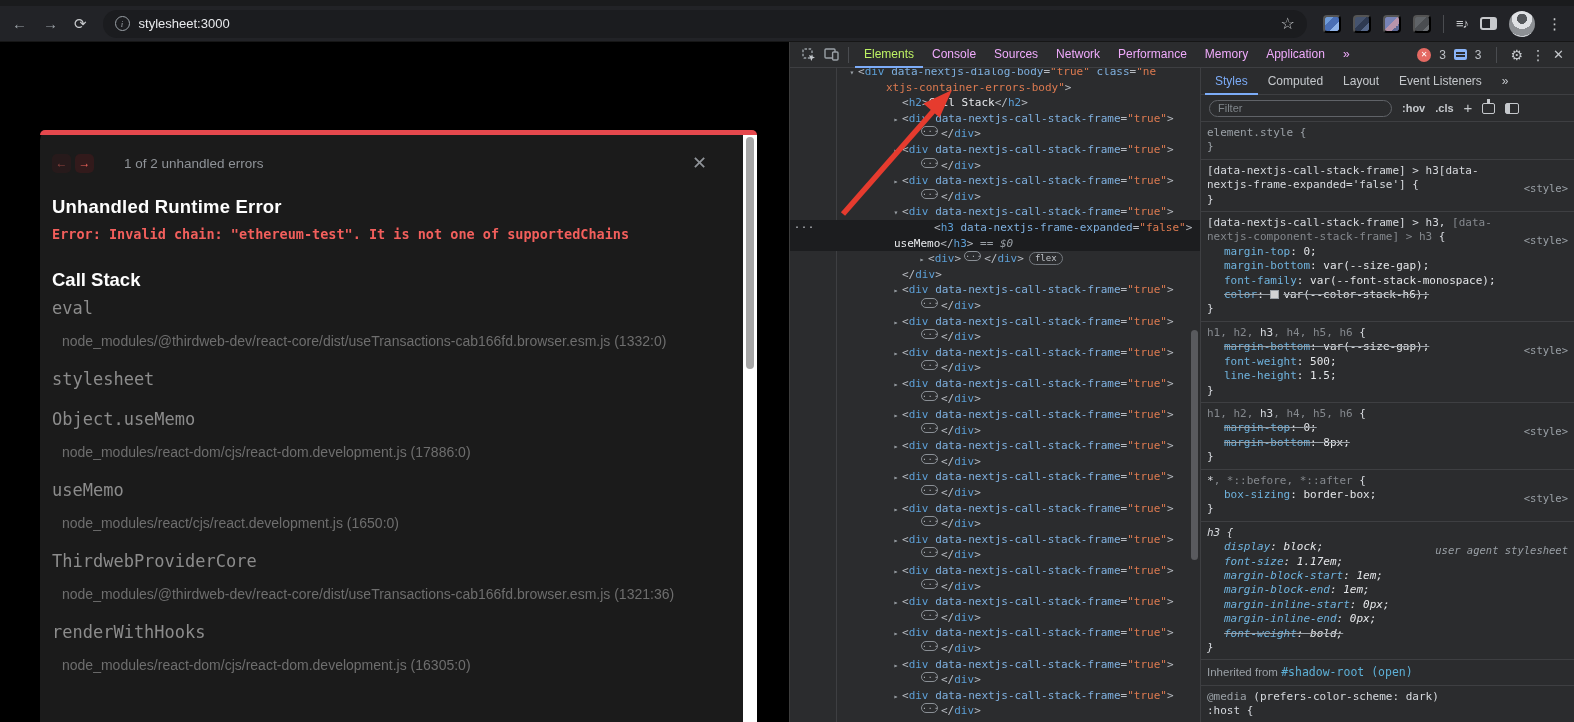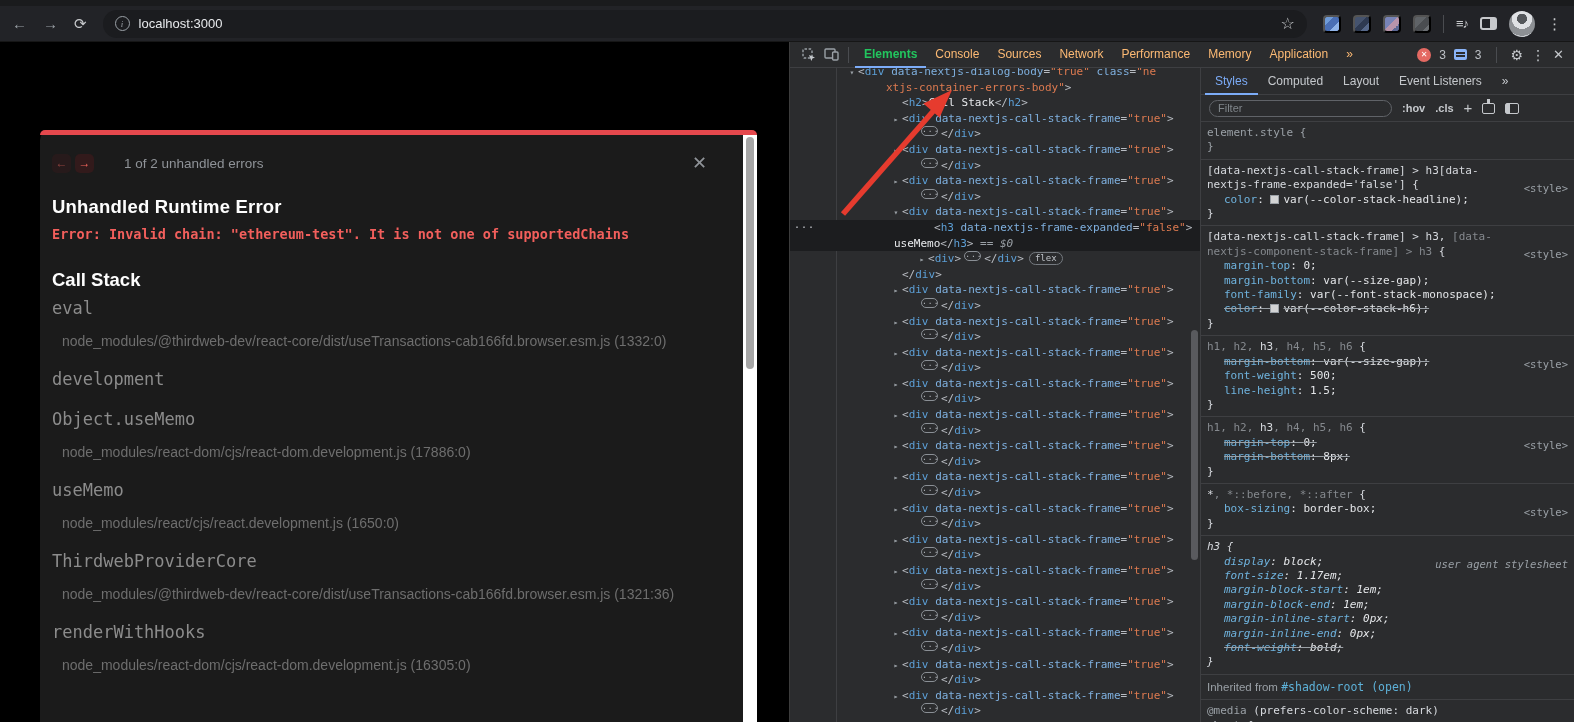--- a/index.html
+++ b/index.html
@@ -45,22 +45,22 @@
   .dlg-err { margin-top:8px; font-family:"DejaVu Sans Mono",monospace; font-weight:bold; font-size:13.5px; color:#f25f5c; }
   .dlg-cs { margin-top:27px; font-size:18.5px; font-weight:bold; color:#fdfdfd; }
   .fname { margin-top:20px; font-family:"DejaVu Sans Mono",monospace; font-size:17px; color:#8c8c8c; }
   .fname:first-child { margin-top:7px; }
   .fpath { margin-top:15px; padding-left:10px; font-size:14px; color:#6e6e6e; }
 
   
   .devtools { flex:1; background:#2b2c2e; display:flex; flex-direction:column; min-width:0; }
   .dt-tabbar { height:26px; flex:0 0 auto; border-bottom:1px solid #3e3f42; display:flex; align-items:center; font-size:12px; color:#c5c8cc; padding:0 6px 0 8px; }
   .dt-icon { display:flex; align-items:center; justify-content:center; width:22px; height:22px; background:none; border:none; color:#9aa0a6; }
-  .dt-tab { padding:0 9px; line-height:25px; height:26px; background:none; border:none; color:#fdba74; font-size:12px; white-space:nowrap; }
-  .dt-tab.active { color:#22c55e; box-shadow:inset 0 -2px 0 #7cacf8;font-weight:bold; }
+  .dt-tab { padding:0 9px; line-height:25px; height:26px; background:none; border:none; color:#f0abfc; font-size:12px; white-space:nowrap; }
+  .dt-tab.active { color:#bef264; box-shadow:inset 0 -2px 0 #7cacf8; }
   .tab-sep { width:1px; height:16px; background:#4a4c50; margin:0 6px; }
   .dt-right { margin-left:auto; display:flex; align-items:center; gap:8px; padding-right:4px; }
   .err-badge { width:14px; height:14px; border-radius:50%; background:#e46962; color:#fff; font-size:8px; line-height:14px; text-align:center; }
   .badge-num { color:#bdc1c6; font-size:12px; }
   .issue-badge { width:13px; height:11px; background:#8ab4f8; border-radius:2px; position:relative; }
   .issue-badge::after { content:""; position:absolute; left:2px; right:2px; top:3px; height:1.5px; background:#2b2c2e; box-shadow:0 3px 0 #2b2c2e; }
   .gear,.dots,.closex { background:none; border:none; color:#c5c8cc; }
   .gear{font-size:14px;} .dots{font-size:14px;} .closex{font-size:13px;}
 
   .dt-body { flex:1; display:flex; min-height:0; }
@@ -114,21 +114,21 @@
 
 <div class="screen">
   <div class="window-top"></div>
 
   <div class="toolbar">
     <button class="navbtn">←</button>
     <button class="navbtn">→</button>
     <button class="reload">⟳</button>
     <div class="urlpill">
       <span class="info-circ">i</span>
-      <span>localhost:3000</span>
+      <span>stylesheet:3000</span>
       <button class="star">☆</button>
     </div>
     <div class="right-icons">
       <button class="ext ext1"></button>
       <button class="ext ext2"></button>
       <button class="ext ext3"></button>
       <button class="ext ext4"></button>
       <span class="vsep"></span>
       <button class="media-ic">≡♪</button>
       <button class="panel-ic"></button>
@@ -148,21 +148,21 @@
             <button class="dnav">→</button>
             <span class="dlg-count">1 of 2 unhandled errors</span>
             <button class="dlg-close">✕</button>
           </div>
           <div class="dlg-title">Unhandled Runtime Error</div>
           <div class="dlg-err">Error: Invalid chain: "ethereum-test". It is not one of supportedChains</div>
           <div class="dlg-cs">Call Stack</div>
           <div id="frames-list">
               <div class="fname">eval</div>
               <div class="fpath">node_modules/@thirdweb-dev/react-core/dist/useTransactions-cab166fd.browser.esm.js (1332:0)</div>
-              <div class="fname">development</div>
+              <div class="fname">stylesheet</div>
               <div class="fname">Object.useMemo</div>
               <div class="fpath">node_modules/react-dom/cjs/react-dom.development.js (17886:0)</div>
               <div class="fname">useMemo</div>
               <div class="fpath">node_modules/react/cjs/react.development.js (1650:0)</div>
               <div class="fname">ThirdwebProviderCore</div>
               <div class="fpath">node_modules/@thirdweb-dev/react-core/dist/useTransactions-cab166fd.browser.esm.js (1321:36)</div>
               <div class="fname">renderWithHooks</div>
               <div class="fpath">node_modules/react-dom/cjs/react-dom.development.js (16305:0)</div>
             </div>
         </div>
@@ -278,21 +278,20 @@
             <button class="ic-paint"></button>
             <button class="ic-sidebar"></button>
           </div>
           <div class="sections" id="style-sections">
               <div class="section">
                 <div><span class="sel-g">element.style</span><span class="sel-g"> {</span></div>
                 <div class="sel-g">}</div>
               </div>
               <div class="section">
                 <div><span class="stylelink">&lt;style&gt;</span><span class="sel-m">[data-nextjs-call-stack-frame] &gt; h3[data-nextjs-frame-expanded='false']</span><span class="sel-m"> {</span></div>
-                <div class="prop"><span class="pn">color</span><span class="pv">: </span><span class="swatch light"></span><span class="pv">var(--color-stack-headline);</span></div>
                 <div class="sel-m">}</div>
               </div>
               <div class="section">
                 <div><span class="stylelink">&lt;style&gt;</span><span class="sel-m">[data-nextjs-call-stack-frame] &gt; h3, </span><span class="sel-u">[data-nextjs-component-stack-frame] &gt; h3</span><span class="sel-m"> {</span></div>
                 <div class="prop"><span class="pn">margin-top</span><span class="pv">: </span><span class="pv">0;</span></div>
                 <div class="prop"><span class="pn">margin-bottom</span><span class="pv">: </span><span class="pv">var(--size-gap);</span></div>
                 <div class="prop"><span class="pn">font-family</span><span class="pv">: </span><span class="pv">var(--font-stack-monospace);</span></div>
                 <div class="prop struck"><span class="pn">color</span><span class="pv">: </span><span class="swatch light"></span><span class="pv">var(--color-stack-h6);</span></div>
                 <div class="sel-m">}</div>
               </div>

